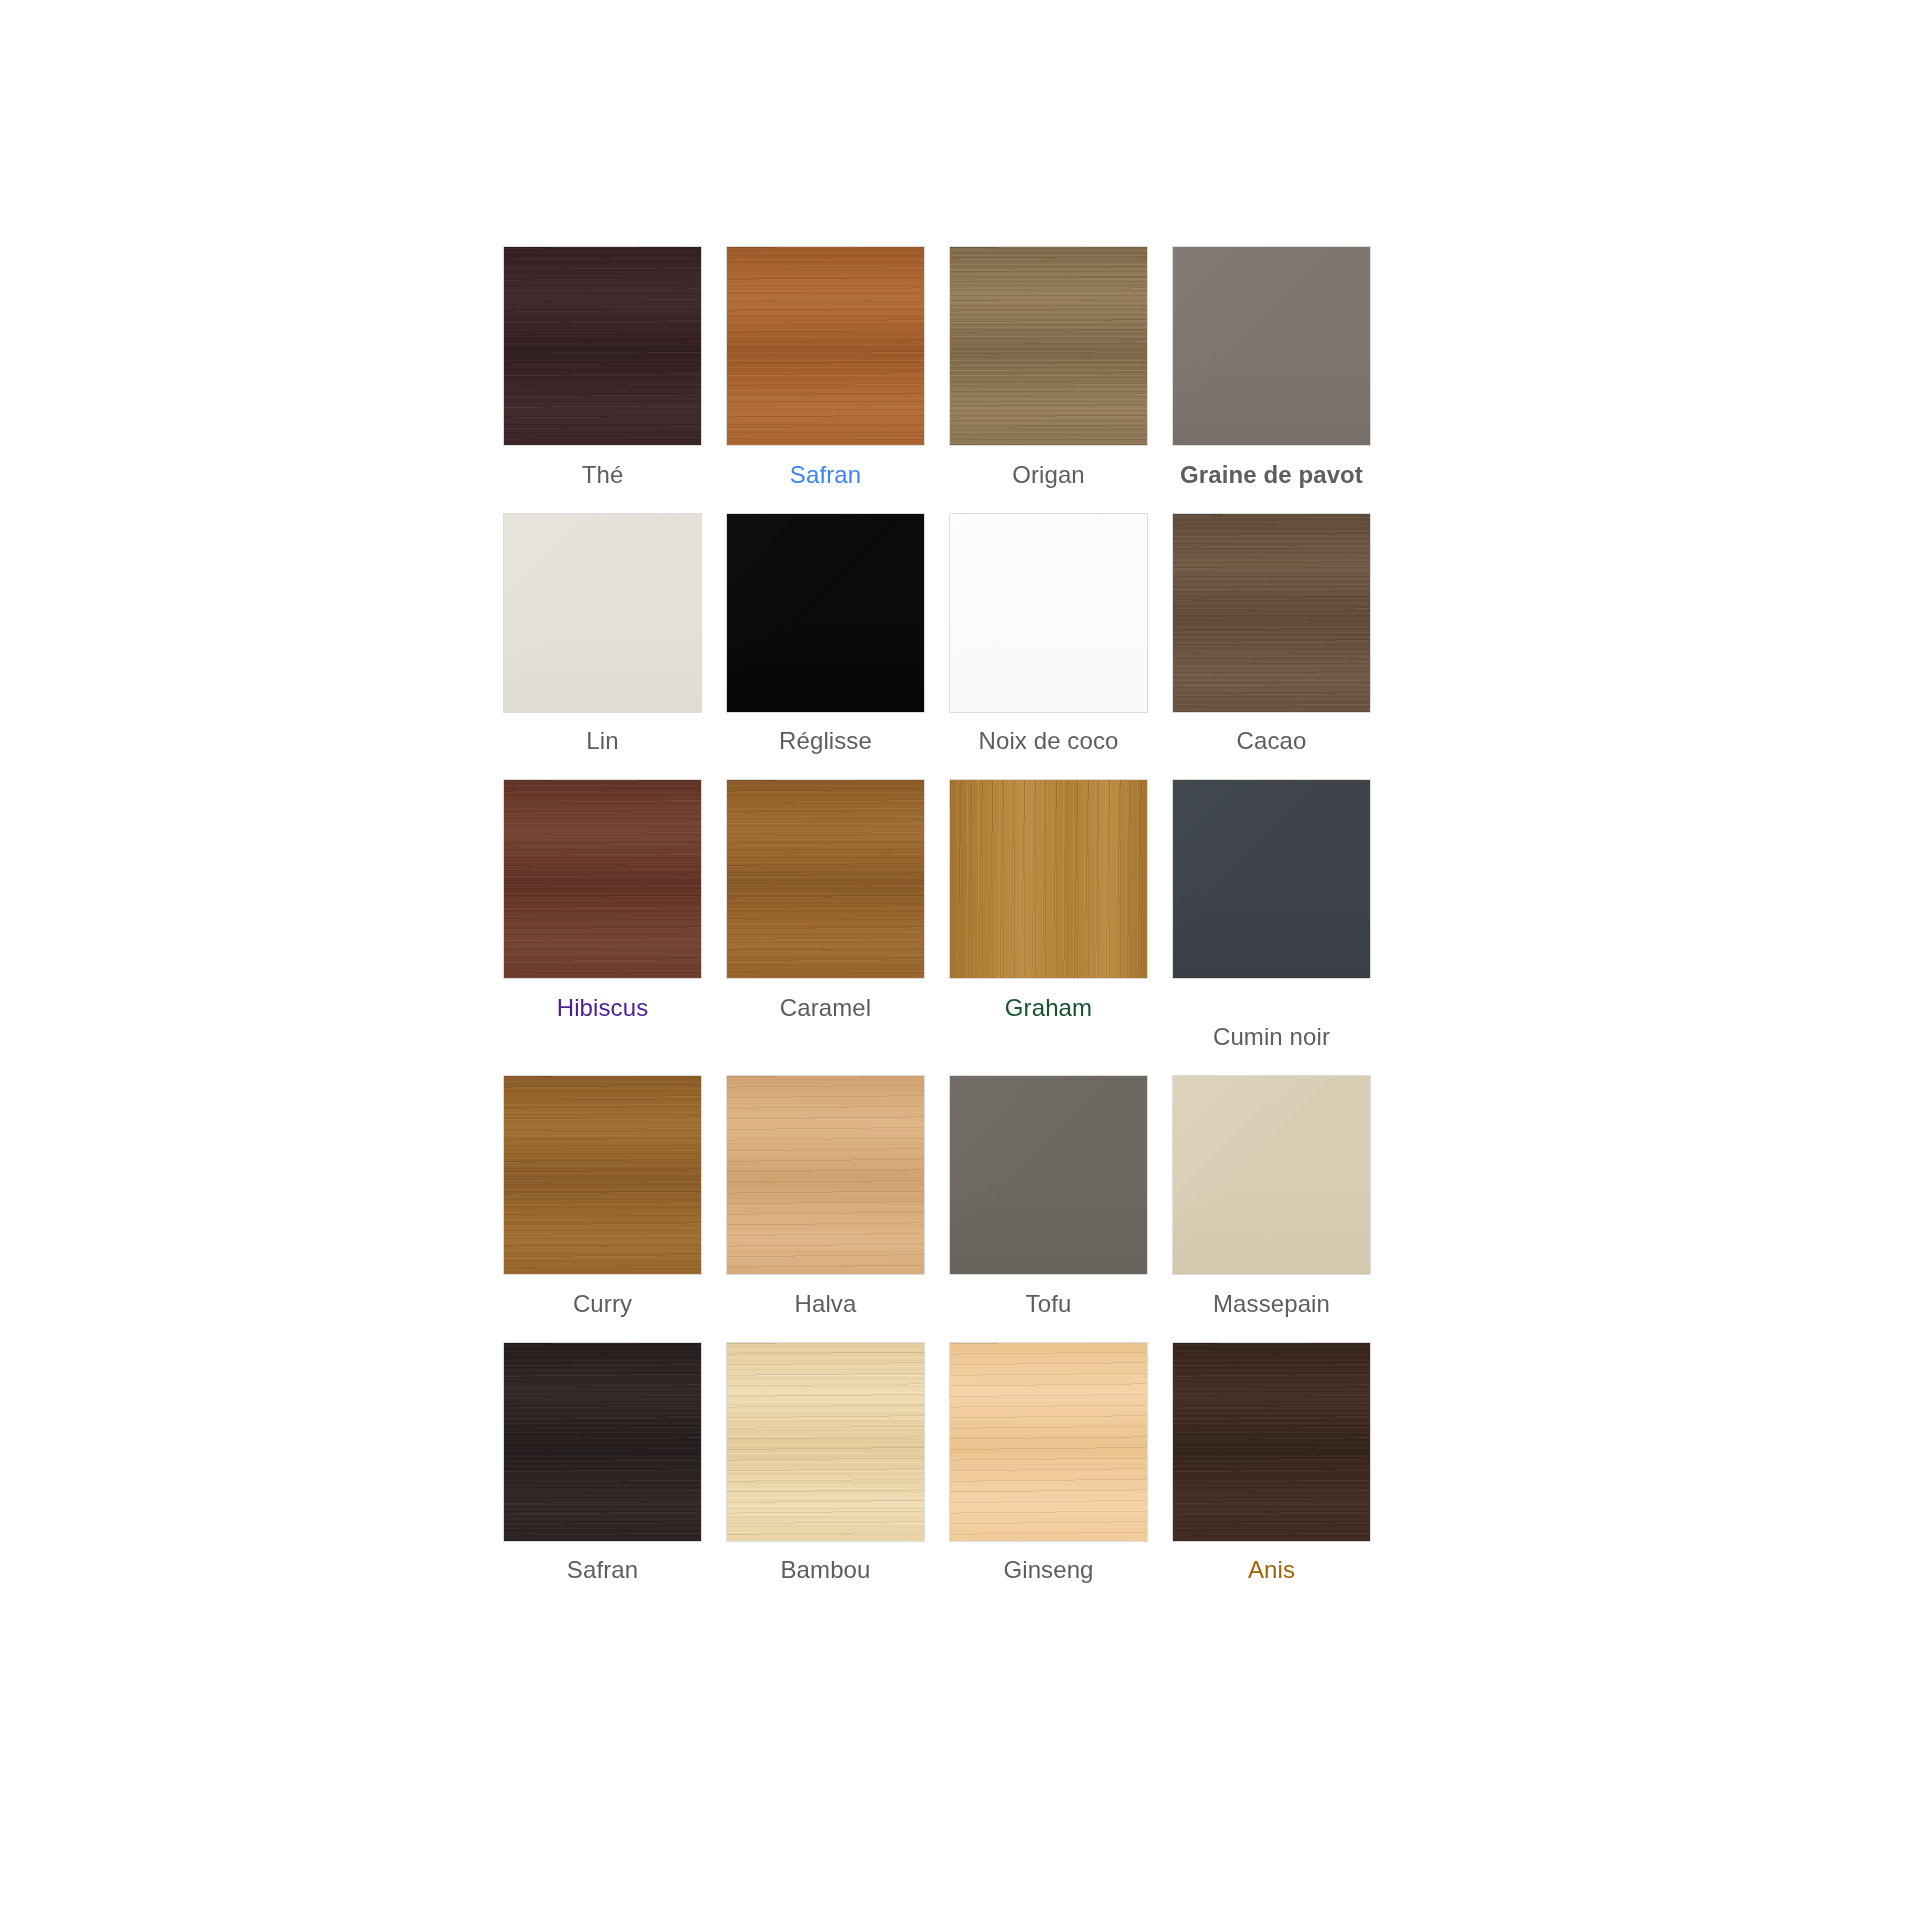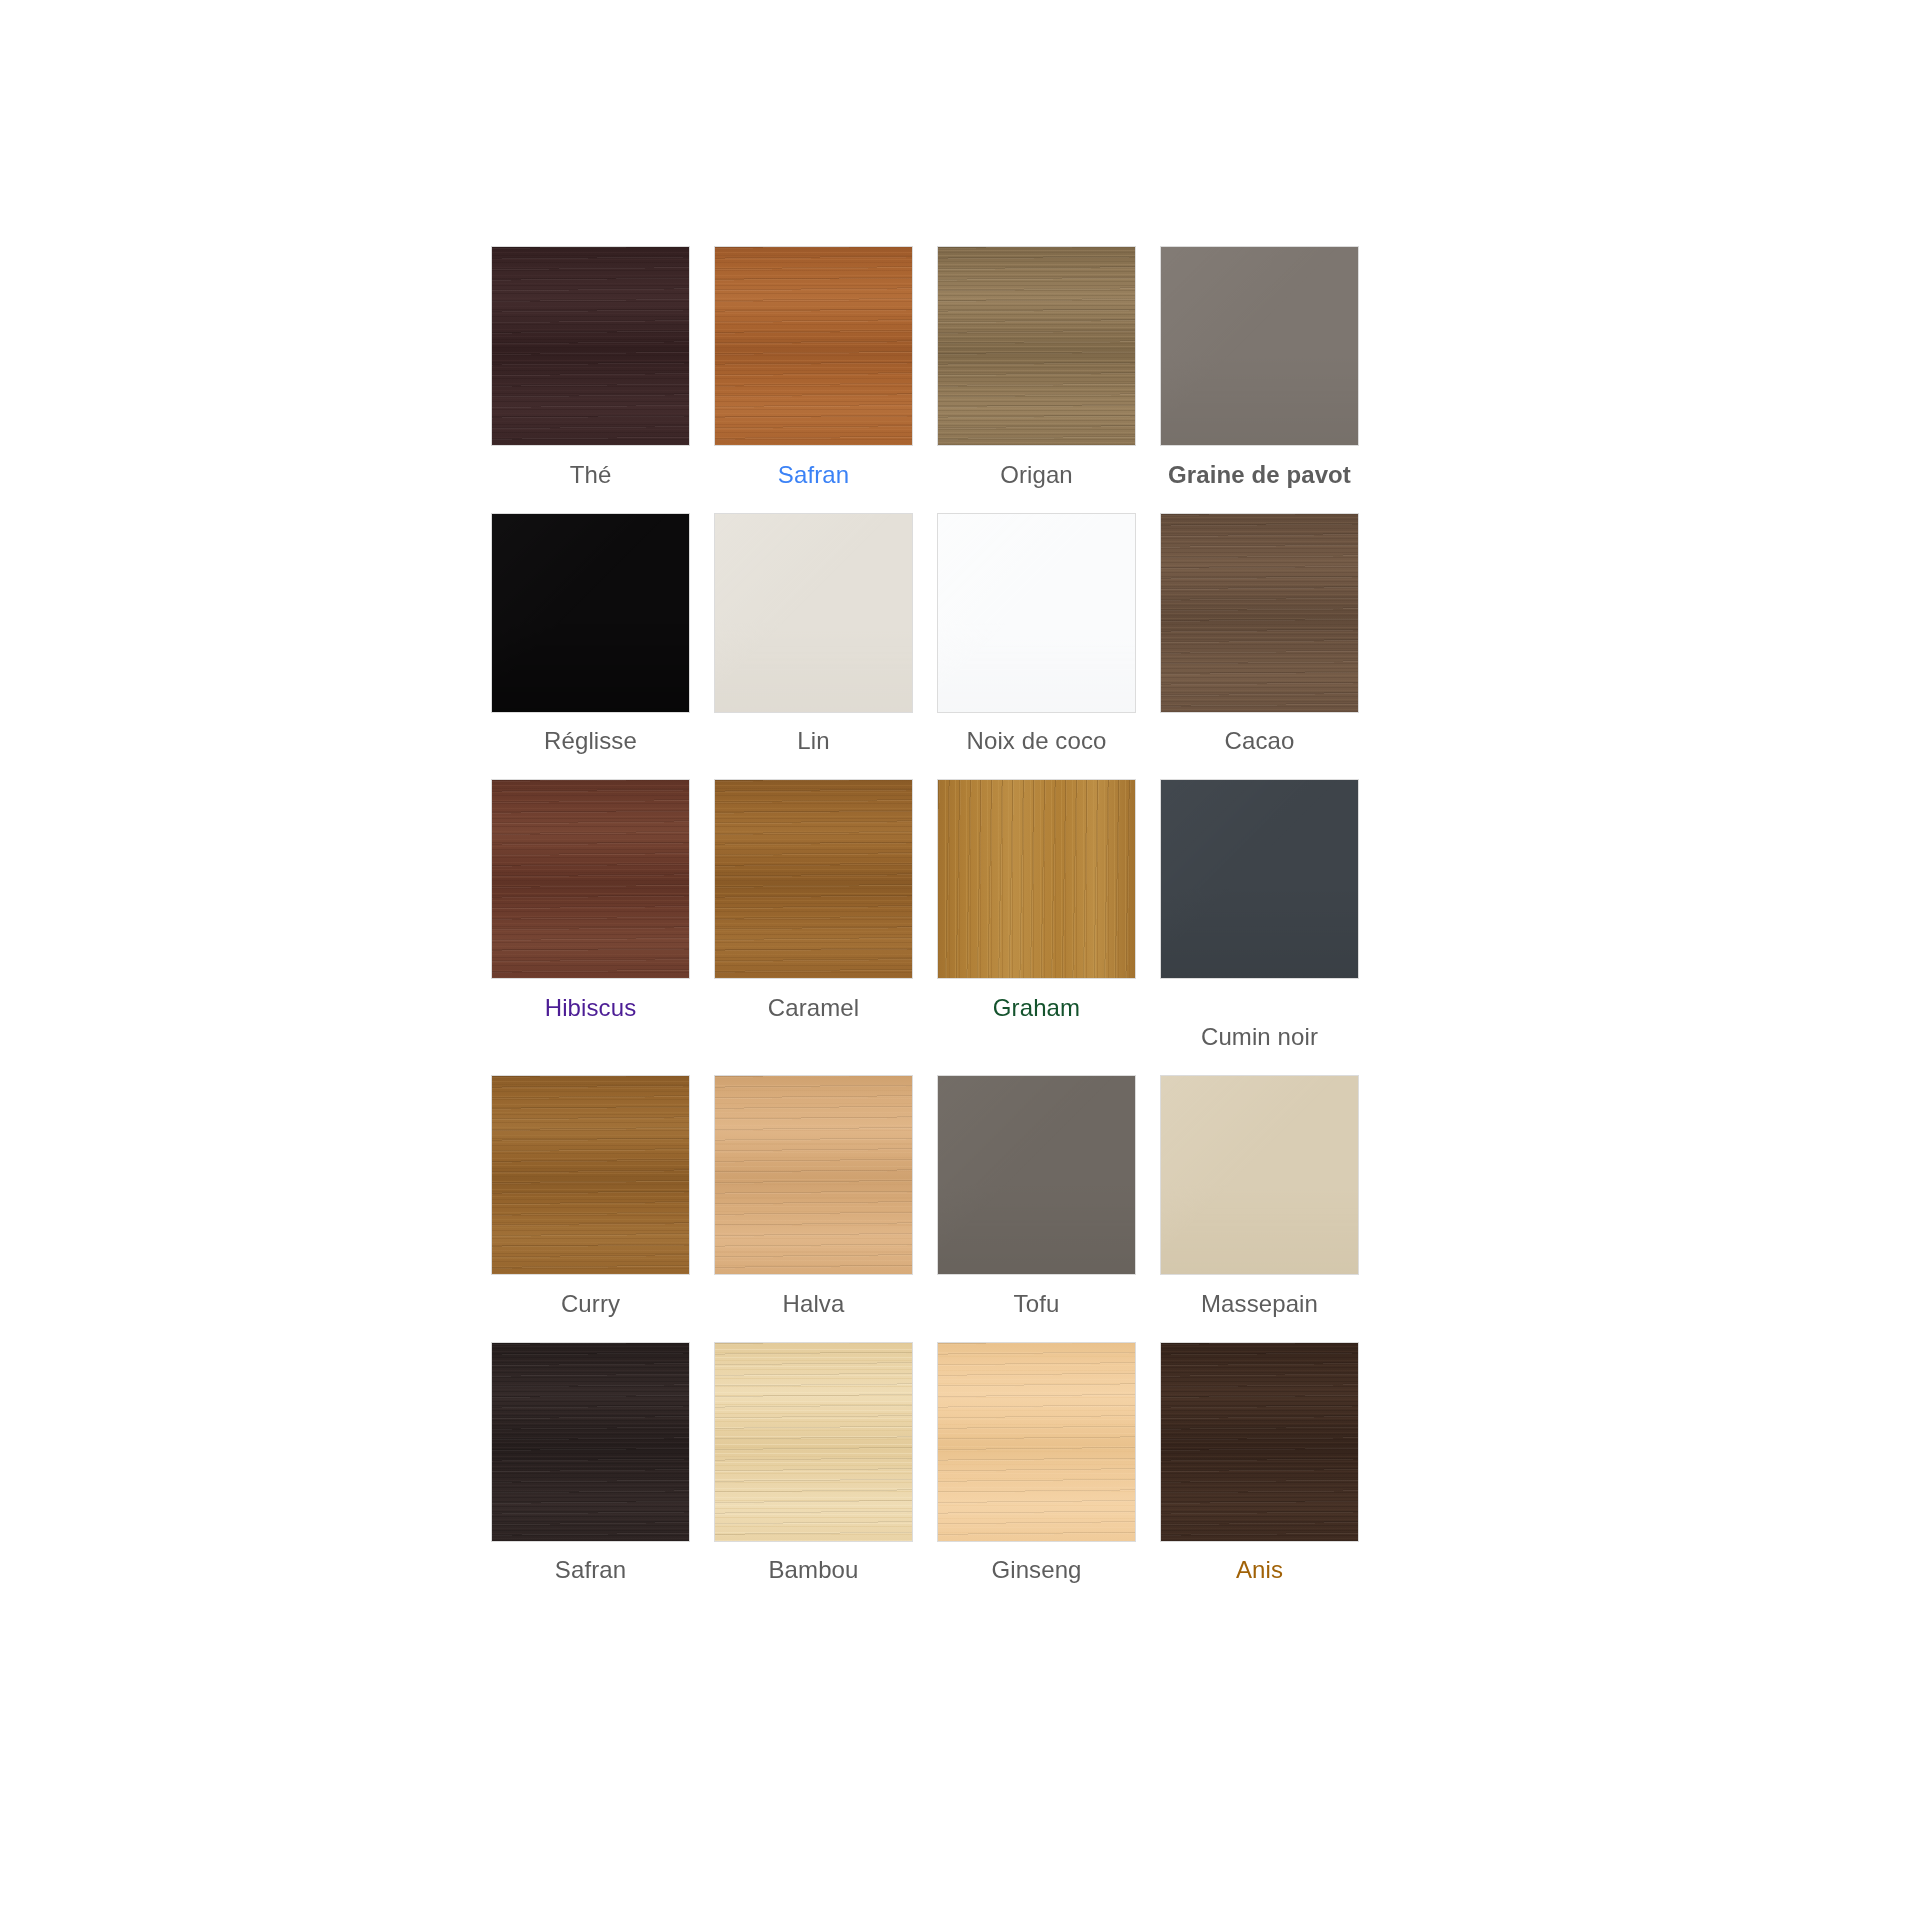--- a/index.html
+++ b/index.html
@@ -17,21 +17,21 @@
   #palette-page {
     position: relative;
     width: 1931px;
     height: 1931px;
     background: #ffffff;
     overflow: hidden;
   }
 
   #swatch-grid {
     position: absolute;
-    left: 491px;
+    left: 503px;
     top: 246px;
     width: 842px;
     display: grid;
     grid-template-columns: repeat(4, 199px);
     column-gap: 17.4px;
     row-gap: 98px;
     gap: 24px;
   }
 
   .swatch-cell {
@@ -97,30 +97,30 @@
         </div>
         <span class="swatch-label" style="color: rgb(93, 93, 93);">Origan</span>
       </div>
       <div class="swatch-cell">
         <div class="swatch-chip" style="background-color: rgb(125, 118, 112); border-color: rgb(220, 220, 220);">
           <div class="sheen" style="background: linear-gradient(135deg, rgb(141, 134, 128) 0%, rgba(255, 255, 255, 0) 45%), linear-gradient(rgba(255, 255, 255, 0) 55%, rgb(108, 102, 96) 100%); opacity: 0.35;"></div>
         </div>
         <span class="swatch-label" style="color: rgb(93, 93, 93); font-weight: bold;">Graine de pavot</span>
       </div>
       <div class="swatch-cell">
+        <div class="swatch-chip" style="background-color: rgb(228, 224, 216); border-color: rgb(220, 220, 220);">
+          <div class="sheen" style="background: linear-gradient(135deg, rgb(239, 236, 230) 0%, rgba(255, 255, 255, 0) 45%), linear-gradient(rgba(255, 255, 255, 0) 55%, rgb(216, 211, 201) 100%); opacity: 0.35;"></div>
+        </div>
+        <span class="swatch-label" style="color: rgb(93, 93, 93);">Lin</span>
+      </div>
+      <div class="swatch-cell">
         <div class="swatch-chip" style="background-color: rgb(12, 11, 12); border-color: rgb(220, 220, 220);">
           <div class="sheen" style="background: linear-gradient(135deg, rgb(26, 25, 26) 0%, rgba(255, 255, 255, 0) 45%), linear-gradient(rgba(255, 255, 255, 0) 55%, rgb(0, 0, 0) 100%); opacity: 0.35;"></div>
         </div>
         <span class="swatch-label" style="color: rgb(93, 93, 93);">Réglisse</span>
-      </div>
-      <div class="swatch-cell">
-        <div class="swatch-chip" style="background-color: rgb(228, 224, 216); border-color: rgb(220, 220, 220);">
-          <div class="sheen" style="background: linear-gradient(135deg, rgb(239, 236, 230) 0%, rgba(255, 255, 255, 0) 45%), linear-gradient(rgba(255, 255, 255, 0) 55%, rgb(216, 211, 201) 100%); opacity: 0.35;"></div>
-        </div>
-        <span class="swatch-label" style="color: rgb(93, 93, 93);">Lin</span>
       </div>
       <div class="swatch-cell">
         <div class="swatch-chip" style="background-color: rgb(250, 251, 252); border-color: rgb(220, 220, 220);">
           <div class="sheen" style="background: linear-gradient(135deg, rgb(255, 255, 255) 0%, rgba(255, 255, 255, 0) 45%), linear-gradient(rgba(255, 255, 255, 0) 55%, rgb(240, 242, 244) 100%); opacity: 0.35;"></div>
         </div>
         <span class="swatch-label" style="color: rgb(93, 93, 93);">Noix de coco</span>
       </div>
       <div class="swatch-cell">
         <div class="swatch-chip" style="background-color: rgb(106, 82, 64); border-color: rgb(220, 220, 220);">
           <div class="sheen" style="background: linear-gradient(rgb(87, 66, 50) 0%, rgb(106, 82, 64) 10%, rgb(128, 102, 79) 26%, rgb(106, 82, 64) 40%, rgb(87, 66, 50) 52%, rgb(106, 82, 64) 66%, rgb(128, 102, 79) 82%, rgb(106, 82, 64) 100%); opacity: 0.5;"></div>

